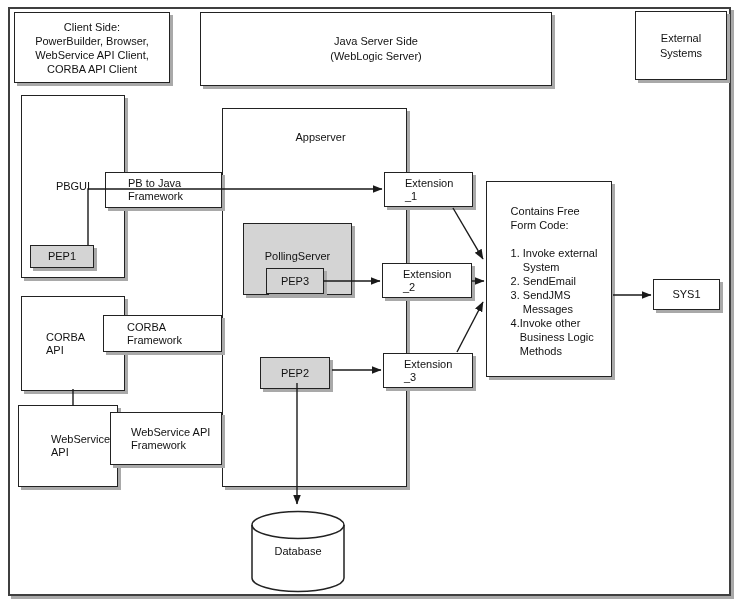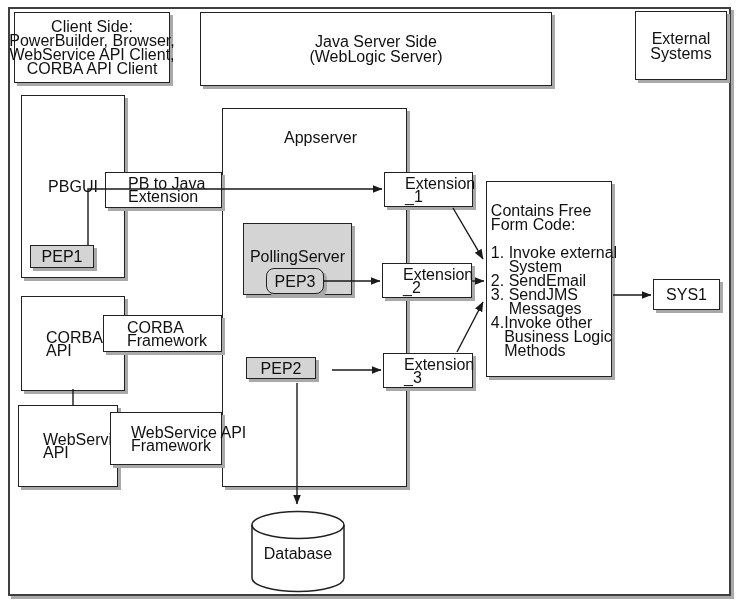--- a/index.html
+++ b/index.html
@@ -1,18 +1,18 @@
 <!DOCTYPE html>
 <html><head>
 <meta charset="utf-8">
 <style>
   html,body{margin:0;padding:0;background:#fff;}
   .stage{
     position:relative;width:740px;height:610px;background:#ffffff;overflow:hidden;
-    font-family:"Liberation Sans",sans-serif;font-size:16px;color:#111;
+    font-family:"Liberation Sans",sans-serif;font-size:11px;color:#111;
   }
   .frame{
     position:absolute;left:8px;top:7px;width:719px;height:585px;
     border:2px solid #3f3f3f;background:#fff;box-shadow:3px 3px 0 #a9a9a9;z-index:0;
   }
   .box{
     position:absolute;box-sizing:border-box;background:#fff;
     border:1.5px solid #222;box-shadow:3px 3px 0 #a9a9a9;
     display:flex;align-items:center;justify-content:center;
     line-height:13px;z-index:2;
@@ -21,21 +21,21 @@
   .gray{background:#d4d4d4;}
   .txt{white-space:pre;}
   .c{text-align:center;}
   .l{justify-content:flex-start;text-align:left;}
   .topalign{align-items:flex-start;}
   .pre-block{
     display:block;white-space:pre;text-align:left;
     padding:22px 2px 0 12px;line-height:14px;
   }
   .ps-label{position:absolute;top:26px;left:0;width:100%;text-align:center;}
-  .pep3{position:absolute;left:22px;top:44px;width:58px;height:26px;z-index:3;border-radius:8px;}
+  .pep3{position:absolute;left:22px;top:44px;width:58px;height:26px;z-index:3;}
   .cyl{position:absolute;left:250px;top:509px;width:96px;height:85px;z-index:2;}
   .cyl-label{position:absolute;top:36px;left:0;width:100%;text-align:center;}
   .overlay{position:absolute;left:0;top:0;z-index:10;pointer-events:none;}
 </style>
 </head>
 <body>
 
 <div class="stage">
 
   <div class="frame"></div>
@@ -63,52 +63,52 @@
 
   <div class="box gray c" style="left:30px;top:245px;width:64px;height:23px;">
     <span class="txt">PEP1</span>
   </div>
 
   <div class="box under c" style="left:21px;top:296px;width:104px;height:95px;justify-content:flex-start;text-align:left;padding-left:24px;">
     <span class="txt">CORBA
 API</span>
   </div>
 
-  <div class="box under l" style="left:18px;top:405px;width:100px;height:82px;padding-left:24px;">
+  <div class="box under l" style="left:18px;top:405px;width:100px;height:82px;padding-left:32px;">
     <span class="txt">WebService
 API</span>
   </div>
 
   <div class="box under c topalign" style="left:222px;top:108px;width:185px;height:379px;padding-top:22px;padding-left:12px;">
     <span class="txt">Appserver</span>
   </div>
 
   <div class="box l" style="left:105px;top:172px;width:117px;height:36px;padding-left:22px;">
     <span class="txt">PB to Java
-Extension</span>
+Framework</span>
   </div>
 
   <div class="box l" style="left:103px;top:315px;width:119px;height:37px;padding-left:23px;">
     <span class="txt">CORBA
 Framework</span>
   </div>
 
   <div class="box l" style="left:110px;top:412px;width:112px;height:53px;padding-left:20px;">
     <span class="txt">WebService API
 Framework</span>
   </div>
 
   <div class="box gray" style="left:243px;top:223px;width:109px;height:72px;">
     <span class="ps-label txt">PollingServer</span>
     <div class="box gray c pep3">
       <span class="txt">PEP3</span>
     </div>
   </div>
 
-  <div class="box gray c" style="left:246px;top:357px;width:70px;height:22px;">
+  <div class="box gray c" style="left:260px;top:357px;width:70px;height:32px;">
     <span class="txt">PEP2</span>
   </div>
 
   <div class="box l" style="left:384px;top:172px;width:89px;height:35px;padding-left:20px;">
     <span class="txt">Extension
 _1</span>
   </div>
 
   <div class="box l" style="left:382px;top:263px;width:90px;height:35px;padding-left:20px;">
     <span class="txt">Extension

